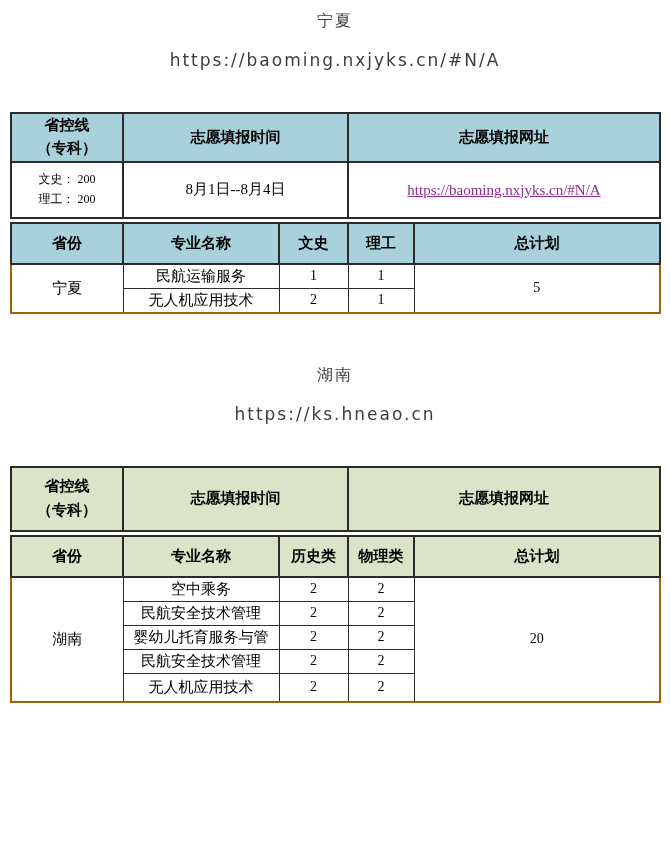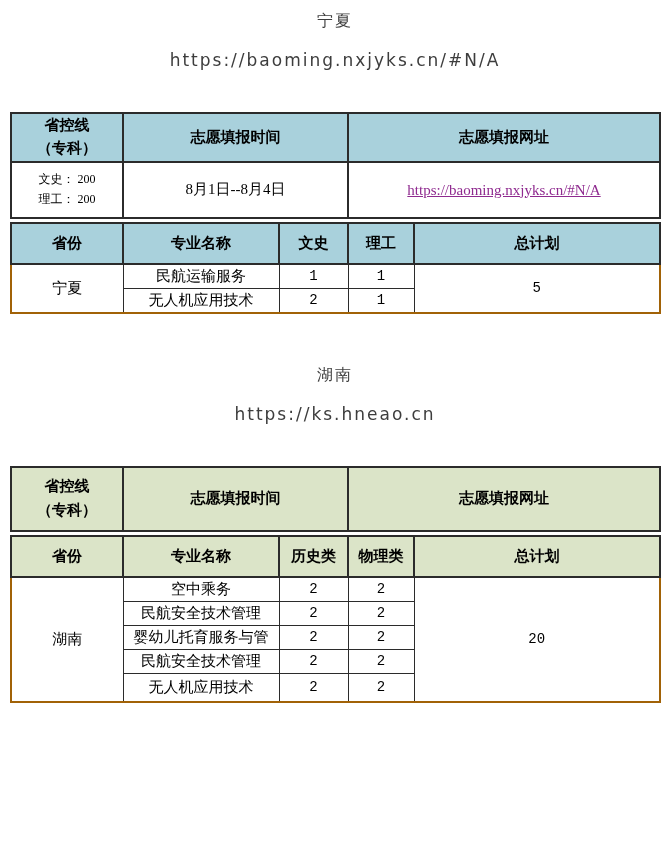--- a/index.html
+++ b/index.html
@@ -24,21 +24,21 @@
   .url-line{
     font-family:"DejaVu Sans","Liberation Sans",sans-serif;
     font-size:17px;color:var(--title-color,#3d3d3d);
     letter-spacing:2px;line-height:24px;margin-top:16px;
   }
   .tables{margin:40px 0 0 10px;text-align:left;}
   table{
     border-collapse:collapse;table-layout:fixed;width:651px;
     border:2px solid #a16207;
   }
-  .plan-table{margin-top:3px;font-family:Liberation Mono, monospace;}
+  .plan-table{margin-top:3px;}
   th,td{
     border:1px solid #2b2b2b;
     text-align:center;vertical-align:middle;
     padding:0 2px;overflow:hidden;
   }
   th{border-width:2px;font-size:15px;font-weight:700;}
   .info-table td{border-width:2px;}
   
   .s1 th{background:var(--t1-header-bg,#a9d1dc);}
   .s2 th{background:var(--t2-header-bg,#dbe4c8);}

